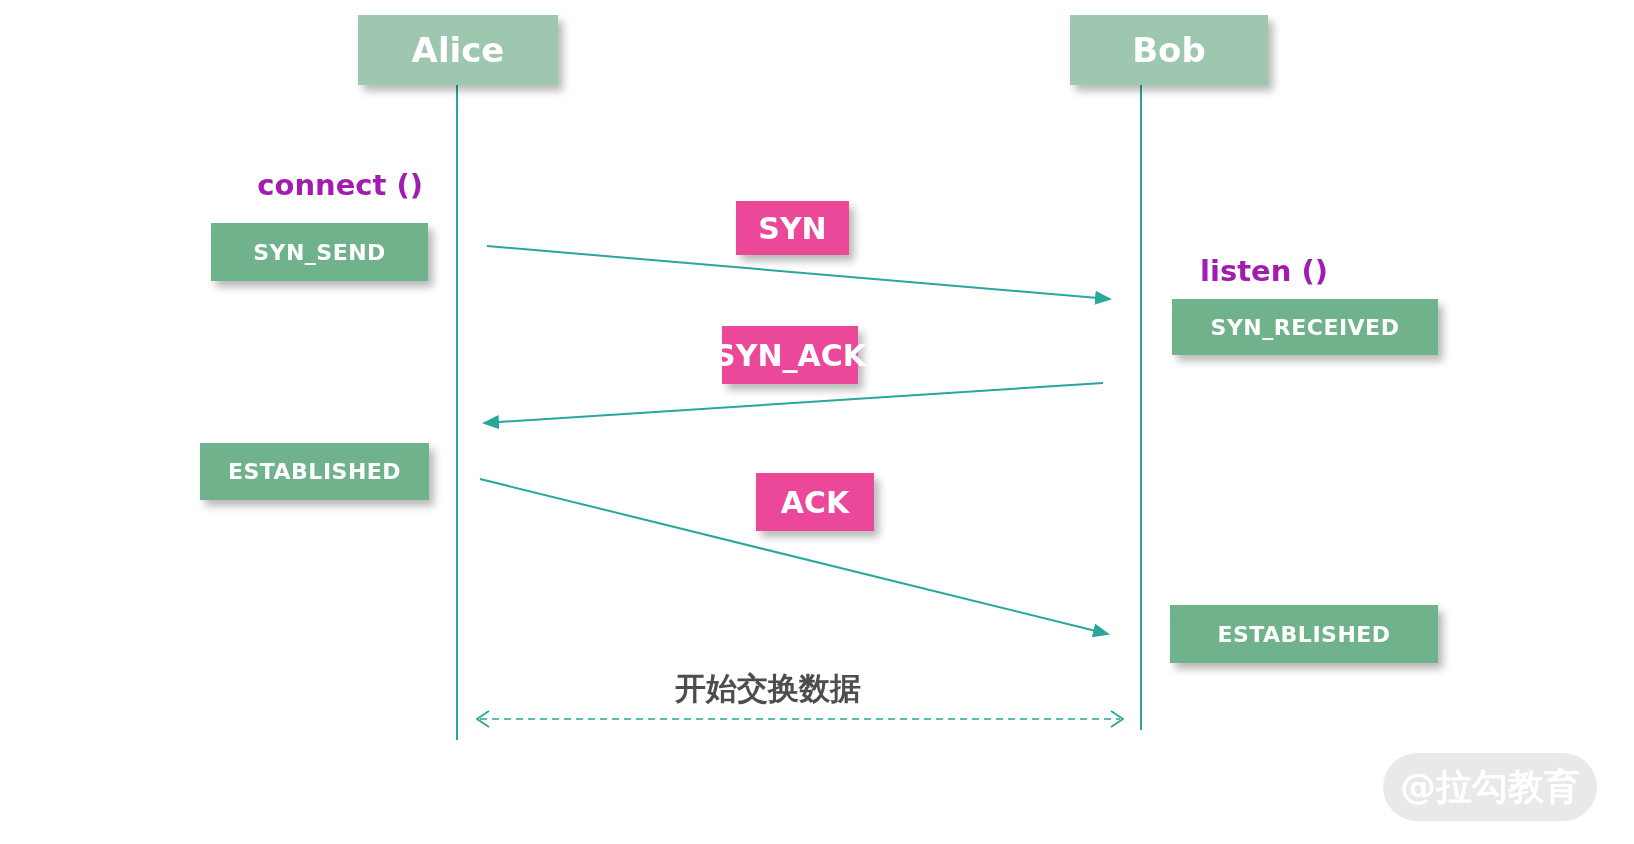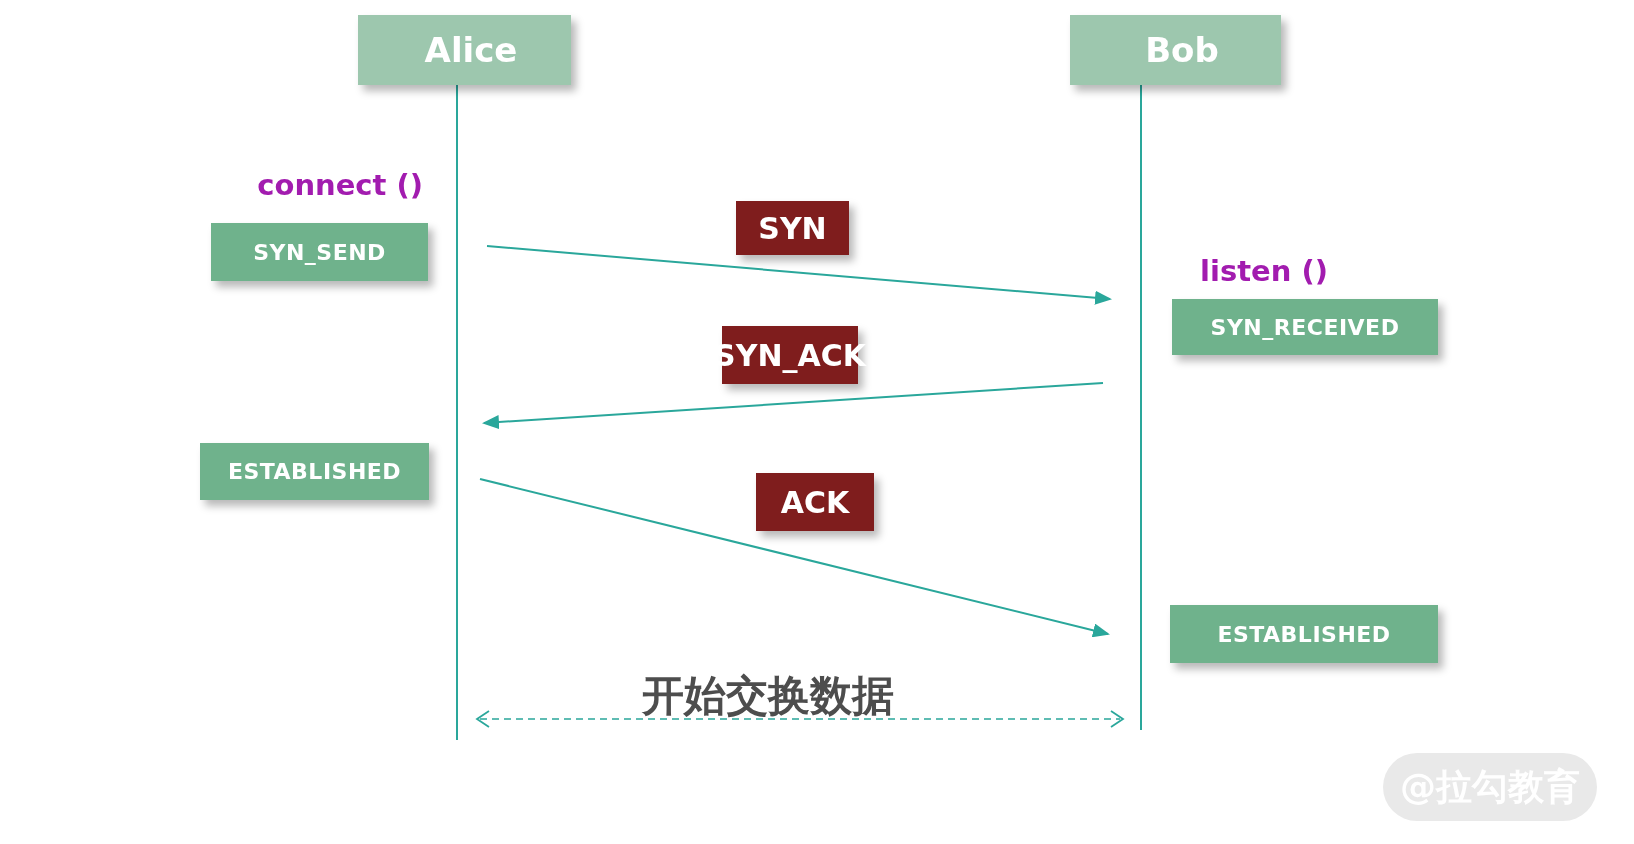--- a/index.html
+++ b/index.html
@@ -7,26 +7,26 @@
     width:1634px;height:844px;position:relative;background:#ffffff;
     font-family:"DejaVu Sans","Liberation Sans",sans-serif;
     overflow:hidden;
   }
   .abs{position:absolute;}
   .box{
     display:flex;align-items:center;justify-content:center;
     color:#ffffff;font-weight:700;
     box-shadow:5px 6px 8px rgba(0,0,0,0.28);
   }
-  .actor-box{background:#9DC7AE;font-size:34px;padding-left:13px;}
+  .actor-box{background:#9DC7AE;font-size:34px;}
   .state-box{background:#6FB28C;font-size:22px;letter-spacing:0.5px;}
-  .msg-box{background:#7f1d1d;font-size:30px;}
+  .msg-box{background:#ec4899;font-size:30px;}
   .lifeline{width:2px;background:#2AA79B;}
   .call-label{color:#a21caf;font-weight:700;font-size:29px;white-space:nowrap;}
-  .exchange-label{color:#4D4D4D;font-weight:700;font-size:42px;text-align:center;}
+  .exchange-label{color:#4D4D4D;font-weight:700;font-size:31px;text-align:center;}
   .watermark{
     background:#E9E9E9;border-radius:36px;
     display:flex;align-items:center;justify-content:center;
     color:#ffffff;font-weight:700;font-size:36px;
   }
   svg{position:absolute;top:0;left:0;pointer-events:none;}
 </style>
 </head>
 <body>
 

